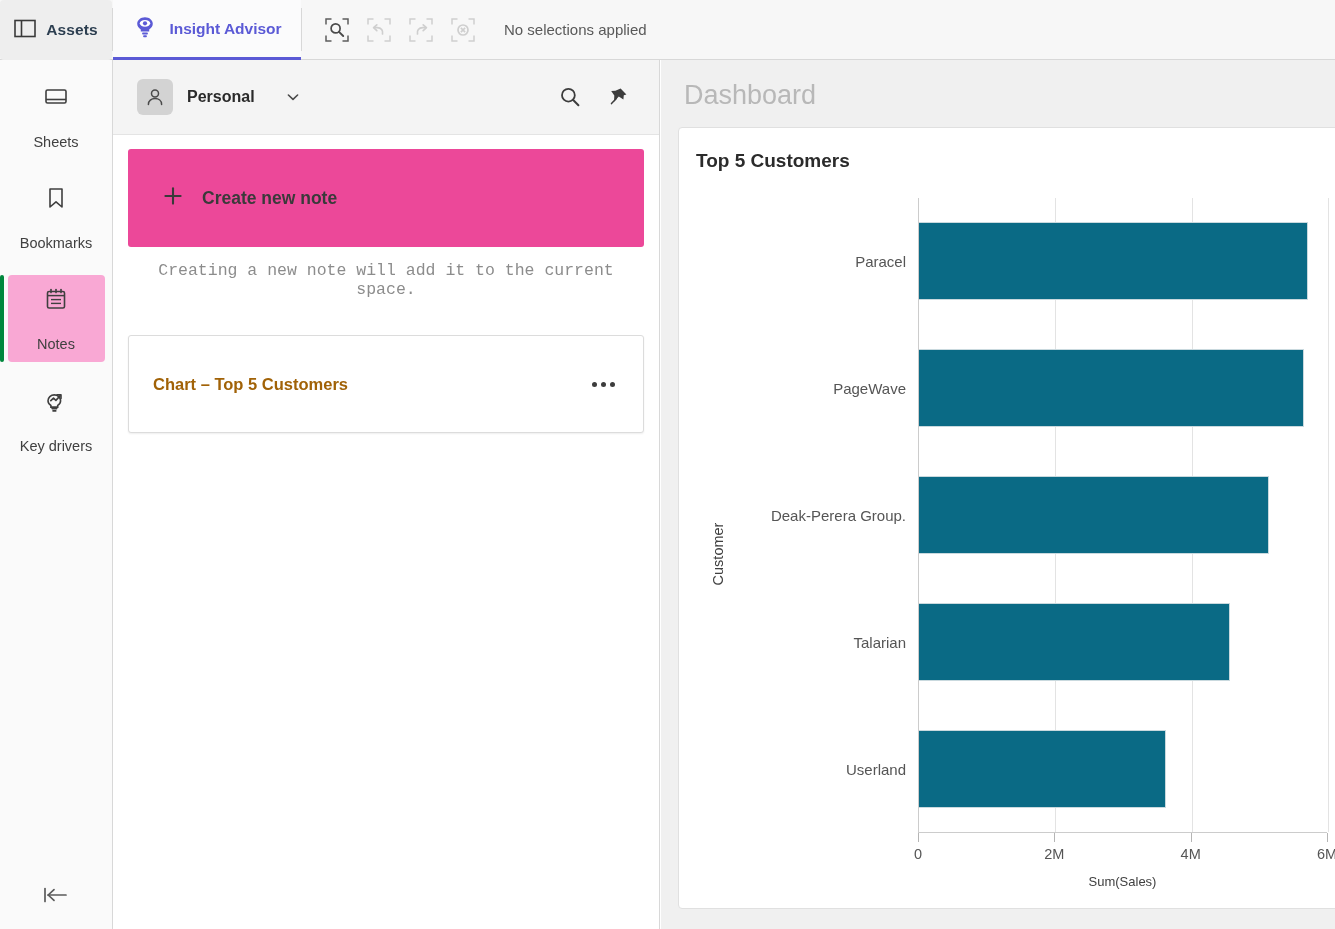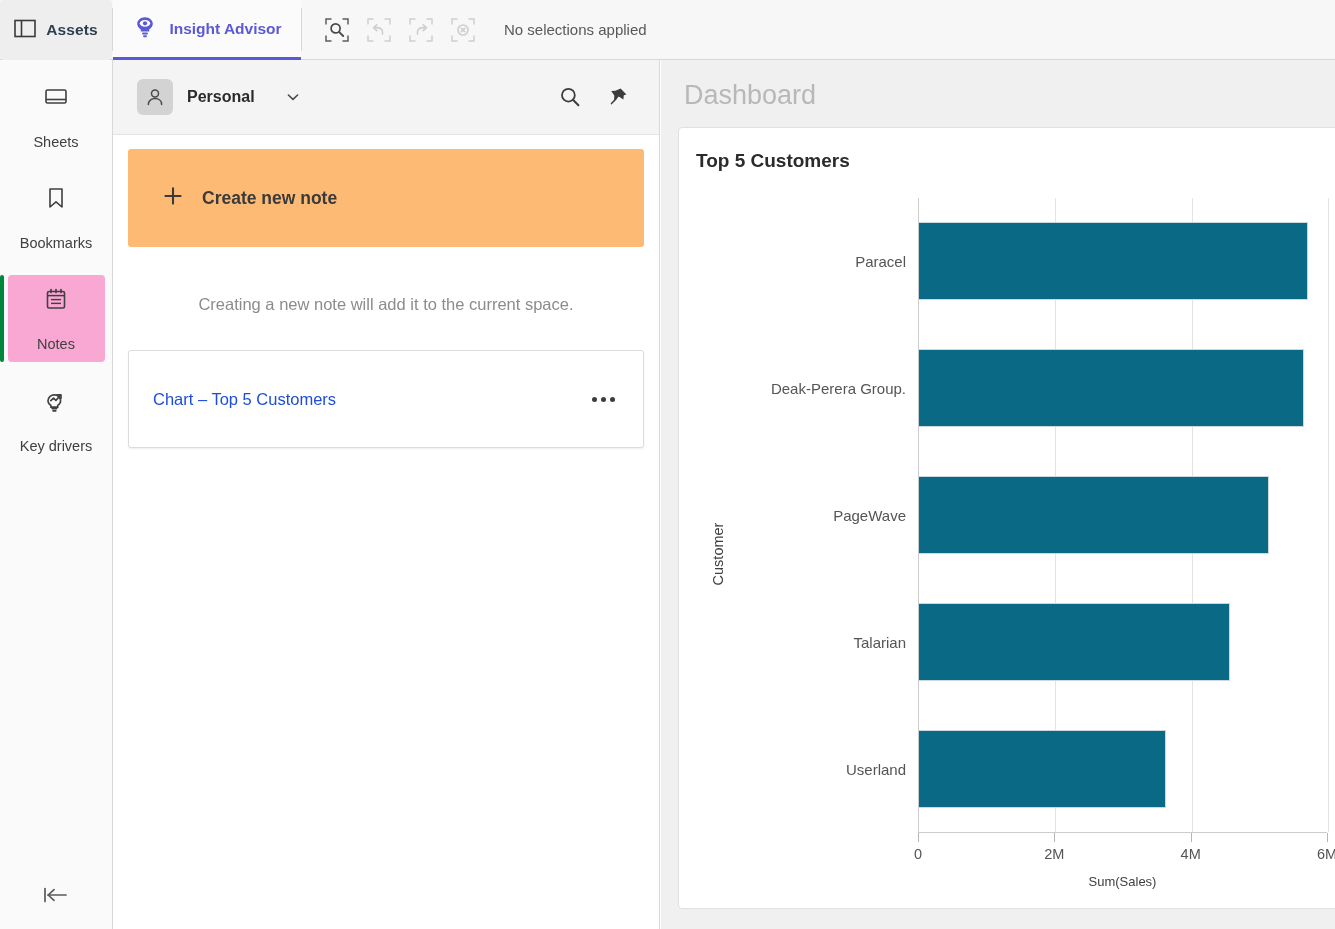--- a/index.html
+++ b/index.html
@@ -95,37 +95,38 @@
     display: flex; align-items: center; justify-content: center;
   }
   .space-name { font-size: 16px; font-weight: 700; color: #2a2a2a; margin-left: 14px; }
   .chev { margin-left: 30px; display: flex; cursor: pointer; }
   .head-spacer { flex: 1; }
   .head-btn { width: 34px; height: 34px; display: flex; align-items: center; justify-content: center; cursor: pointer; }
   .head-btn + .head-btn { margin-left: 14px; }
 
   .notes-body { padding: 14px 15px 0 15px; }
   .create-note {
-    height: 98px; background: #fdba74; border-radius: 3px;
+    height: 98px; background: #ec4899; border-radius: 3px;
     display: flex; align-items: center; padding-left: 34px; gap: 18px;
     cursor: pointer;
   }
   .create-note .lbl { font-size: 17.5px; font-weight: 700; color: #3a3a3a; }
   .note-hint {
     text-align: center; font-size: 16.5px; color: #8c8c8c;
-    padding: 48px 0 36px;
+    padding: 14px 0 36px;
+    font-family: Liberation Mono, monospace;
   }
   .note-card {
     height: 98px; background: #ffffff;
     border: 1px solid #dcdcdc; border-radius: 3px;
     box-shadow: 0 1px 2px rgba(0,0,0,.07);
     display: flex; align-items: center; padding: 0 22px 0 24px;
     cursor: pointer;
   }
-  .note-card .title { font-size: 16.5px; font-weight: 400; color: #1d4ed8; flex: 1; }
+  .note-card .title { font-size: 16.5px; font-weight: 700; color: #a16207; flex: 1; }
   .kebab { display: flex; gap: 4px; align-items: center; cursor: pointer; padding: 6px; }
   .kebab i { width: 5px; height: 5px; border-radius: 50%; background: #3d3d3d; display: block; }
 
   
   .dash {
     position: absolute; top: 60px; left: 661px; width: 674px; height: 869px;
     background: #f0f0f0;
     padding: 0 0 0 17px;
   }
   .dash-title {
@@ -387,22 +388,22 @@
     <div class="dash-title">Dashboard</div>
 
     <div class="chart-card">
       <div class="chart-title">Top 5 Customers</div>
 
       <div class="plot-wrap">
         <div class="y-axis-title">Customer</div>
 
         <div class="cat-labels" id="cat-labels">
             <div class="cat-label">Paracel</div>
+            <div class="cat-label">PageWave</div>
             <div class="cat-label">Deak-Perera Group.</div>
-            <div class="cat-label">PageWave</div>
             <div class="cat-label">Talarian</div>
             <div class="cat-label">Userland</div>
           </div>
 
         <div class="plot">
           <div id="gridlines">
               <div class="gridline" style="left: 136.333px;"></div>
               <div class="gridline" style="left: 272.667px;"></div>
               <div class="gridline" style="left: 409px;"></div>
             </div>

